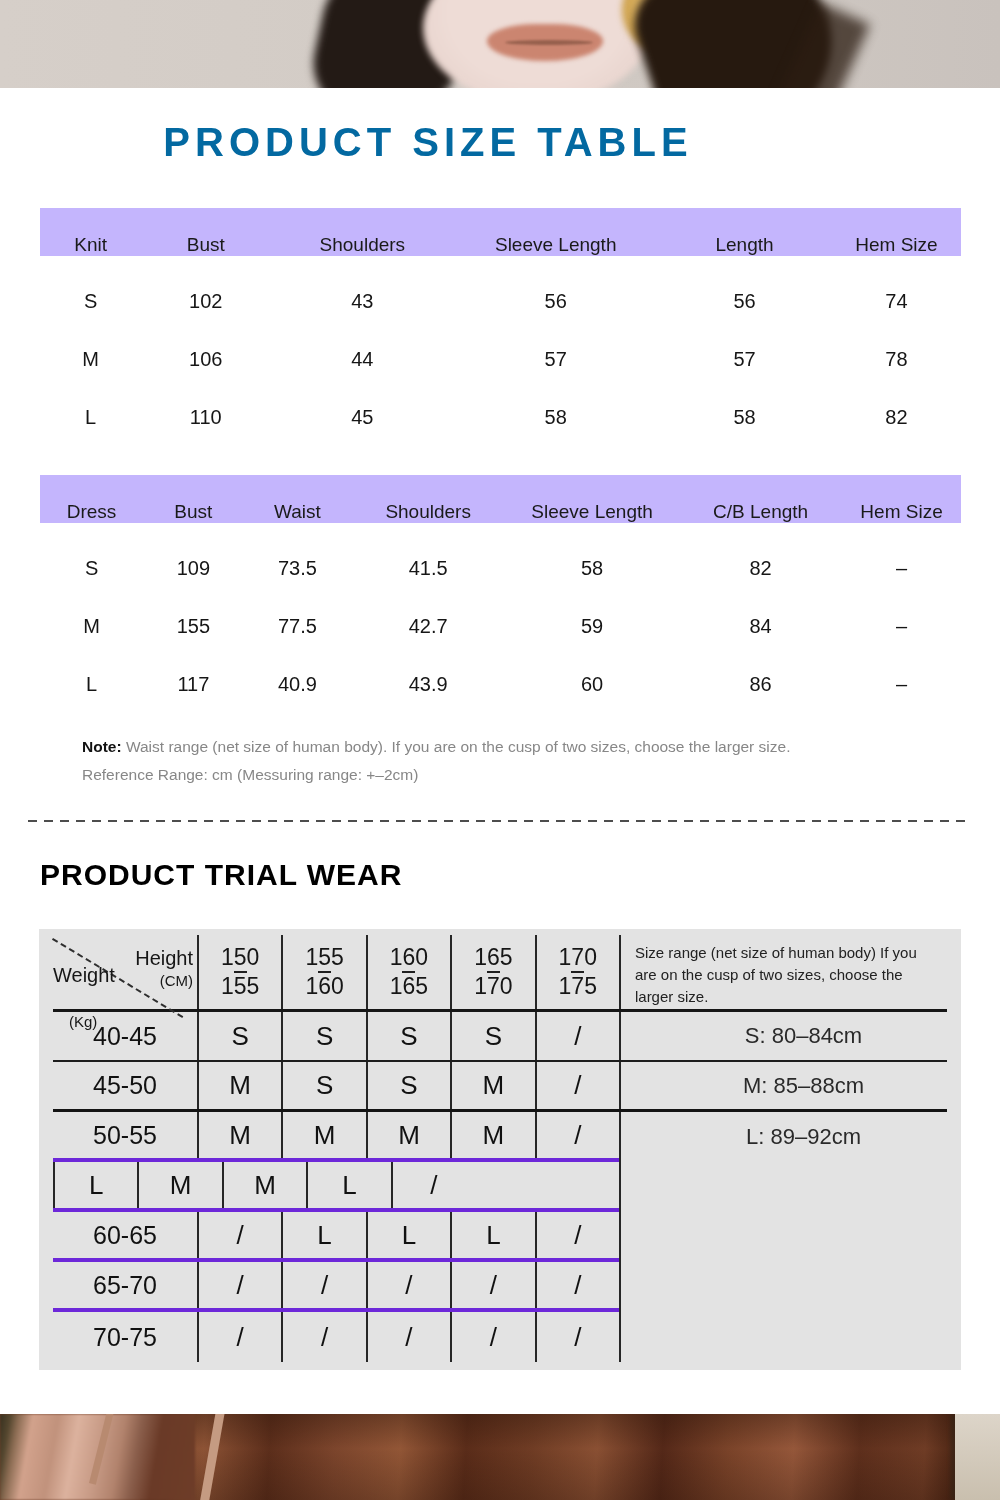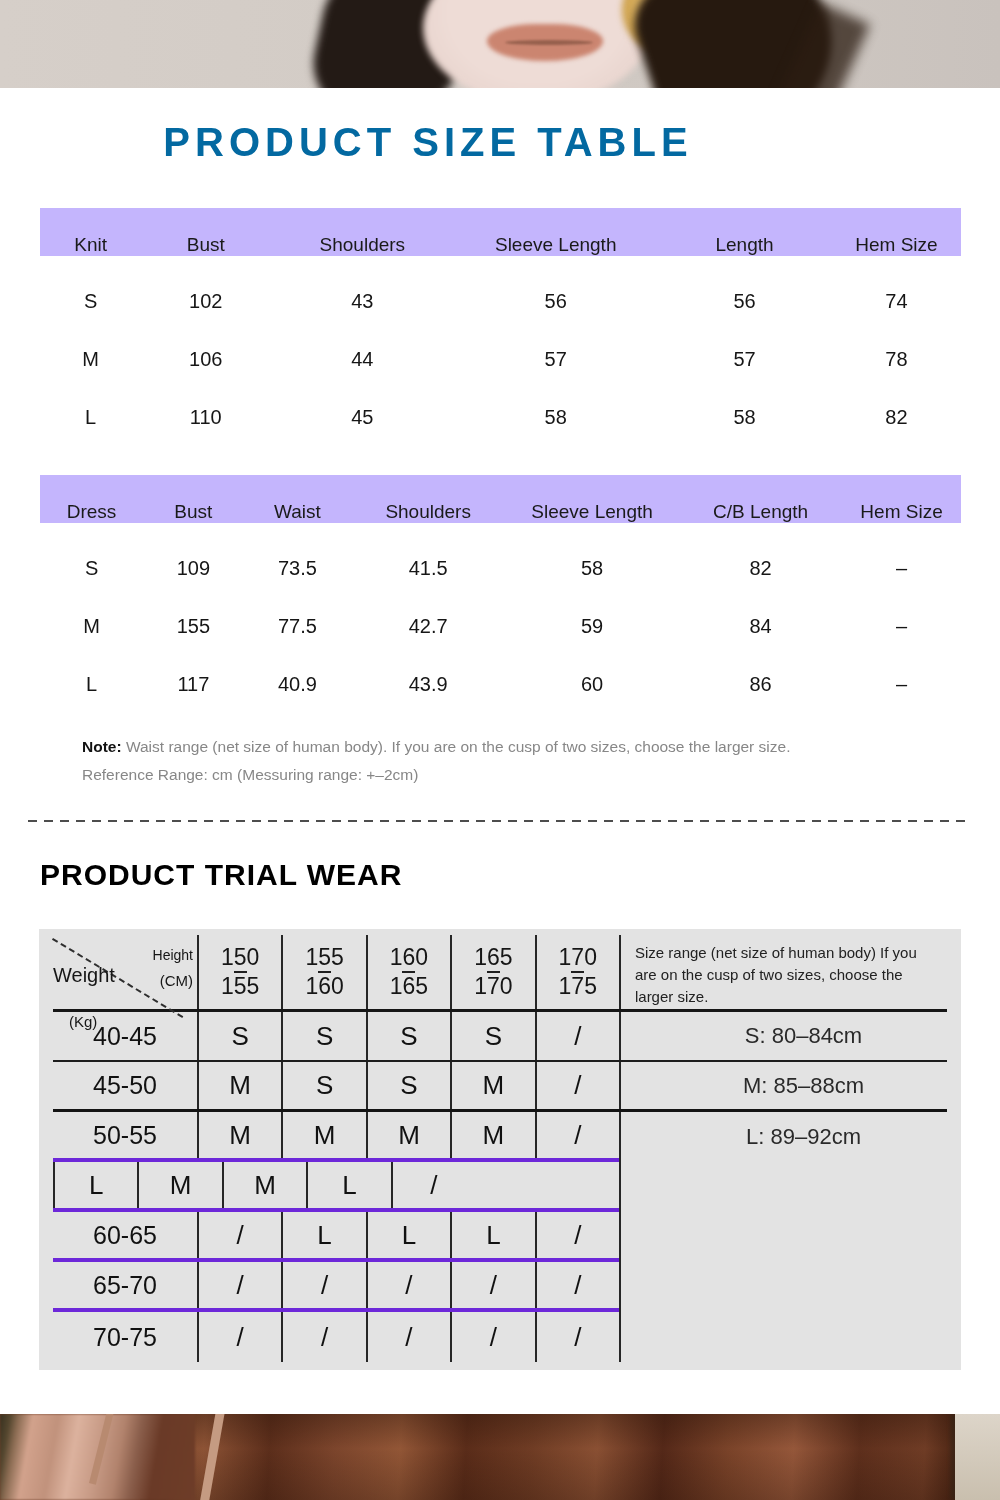--- a/index.html
+++ b/index.html
@@ -44,21 +44,21 @@
 
   
   .section-title{position:absolute;left:40px;top:858px;font-size:30px;font-weight:800;letter-spacing:1px;color:#000000;}
 
   
   .trial-panel{position:absolute;left:39px;top:929px;width:922px;height:441px;background:#e3e3e3;box-sizing:border-box;padding:6px 14px 0 14px;}
   .trial-panel *{box-sizing:border-box;}
   .t-header{display:flex;height:77px;border-bottom:3px solid #161616;}
   .t-corner{position:relative;width:144px;height:100%;}
   .diag{position:absolute;left:0;top:3px;width:152px;border-top:2px dashed #2e2e2e;transform:rotate(31deg);transform-origin:left top;}
-  .lbl-height{position:absolute;top:12px;right:4px;font-size:14px;color:#161616;}
+  .lbl-height{position:absolute;top:12px;right:4px;font-size:20px;color:#161616;}
   .lbl-cm{position:absolute;top:37px;right:4px;font-size:15px;color:#161616;}
   .lbl-weight{position:absolute;top:29px;left:0px;font-size:20px;color:#161616;}
   .lbl-kg{position:absolute;top:54px;left:16px;font-size:15px;color:#161616;margin-top:24px;}
   .t-hcol{width:84.4px;height:100%;border-left:2px solid #262626;display:flex;flex-direction:column;align-items:center;justify-content:center;gap:2px;font-size:23px;color:#161616;line-height:1;}
   .t-hcol .dash{width:13px;height:2px;background:#1f1f1f;}
   .t-hside{flex:1;border-left:2px solid #262626;font-size:15px;line-height:1.45;color:#222;padding:7px 10px 0 14px;}
   .t-row{display:flex;height:50px;}
   .row-main{display:flex;width:566px;height:100%;}
   .t-wcell{width:144px;display:flex;align-items:center;justify-content:center;font-size:25px;color:#111;}
   .t-cell{width:84.4px;border-left:2px solid #262626;display:flex;align-items:center;justify-content:center;font-size:26px;color:#111;}

